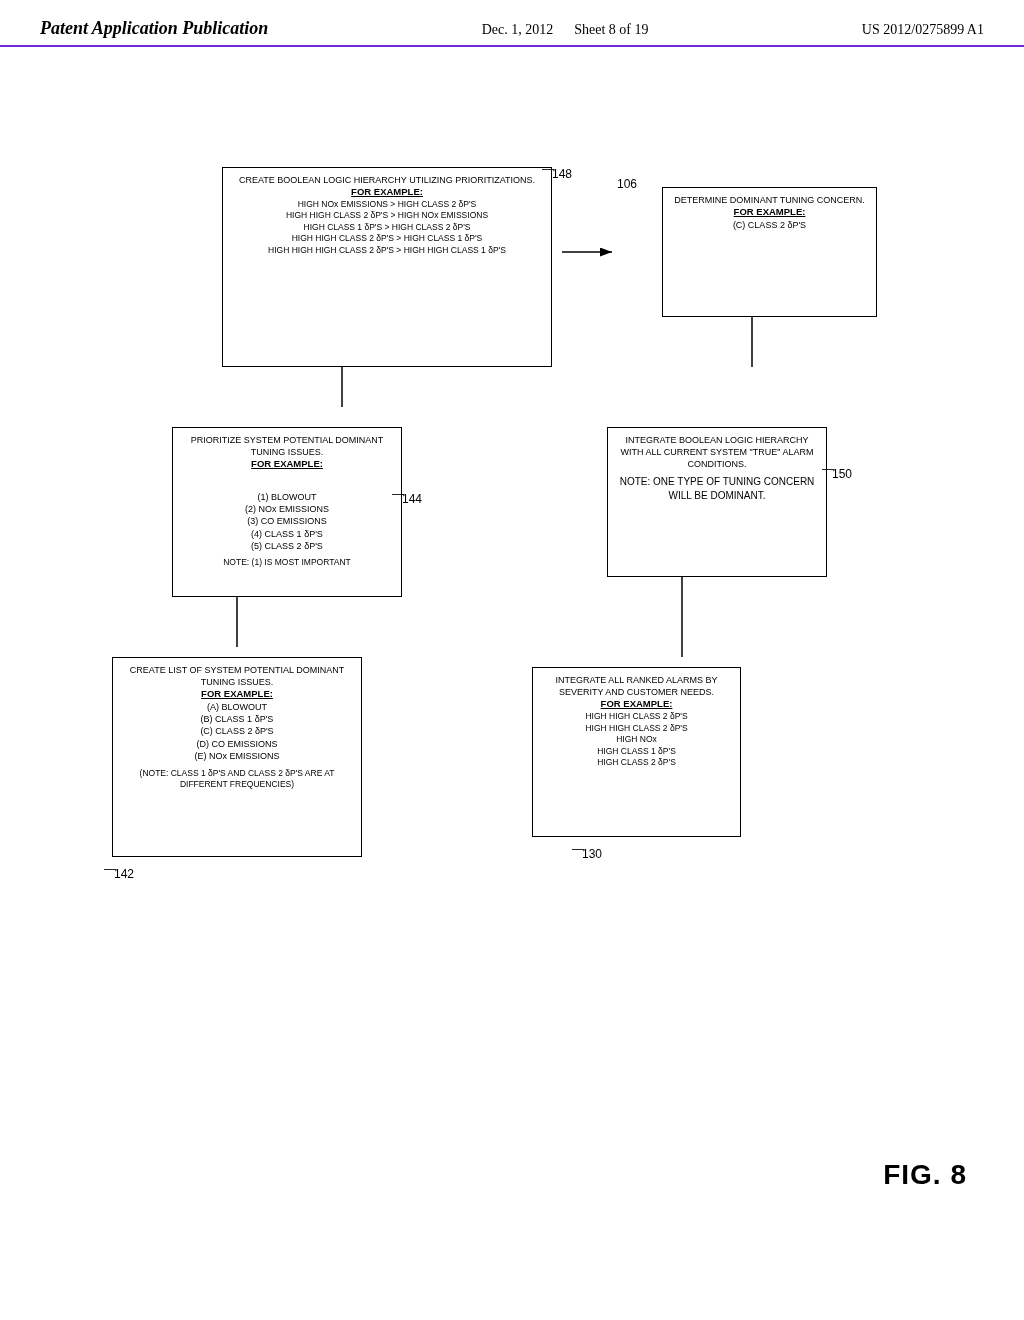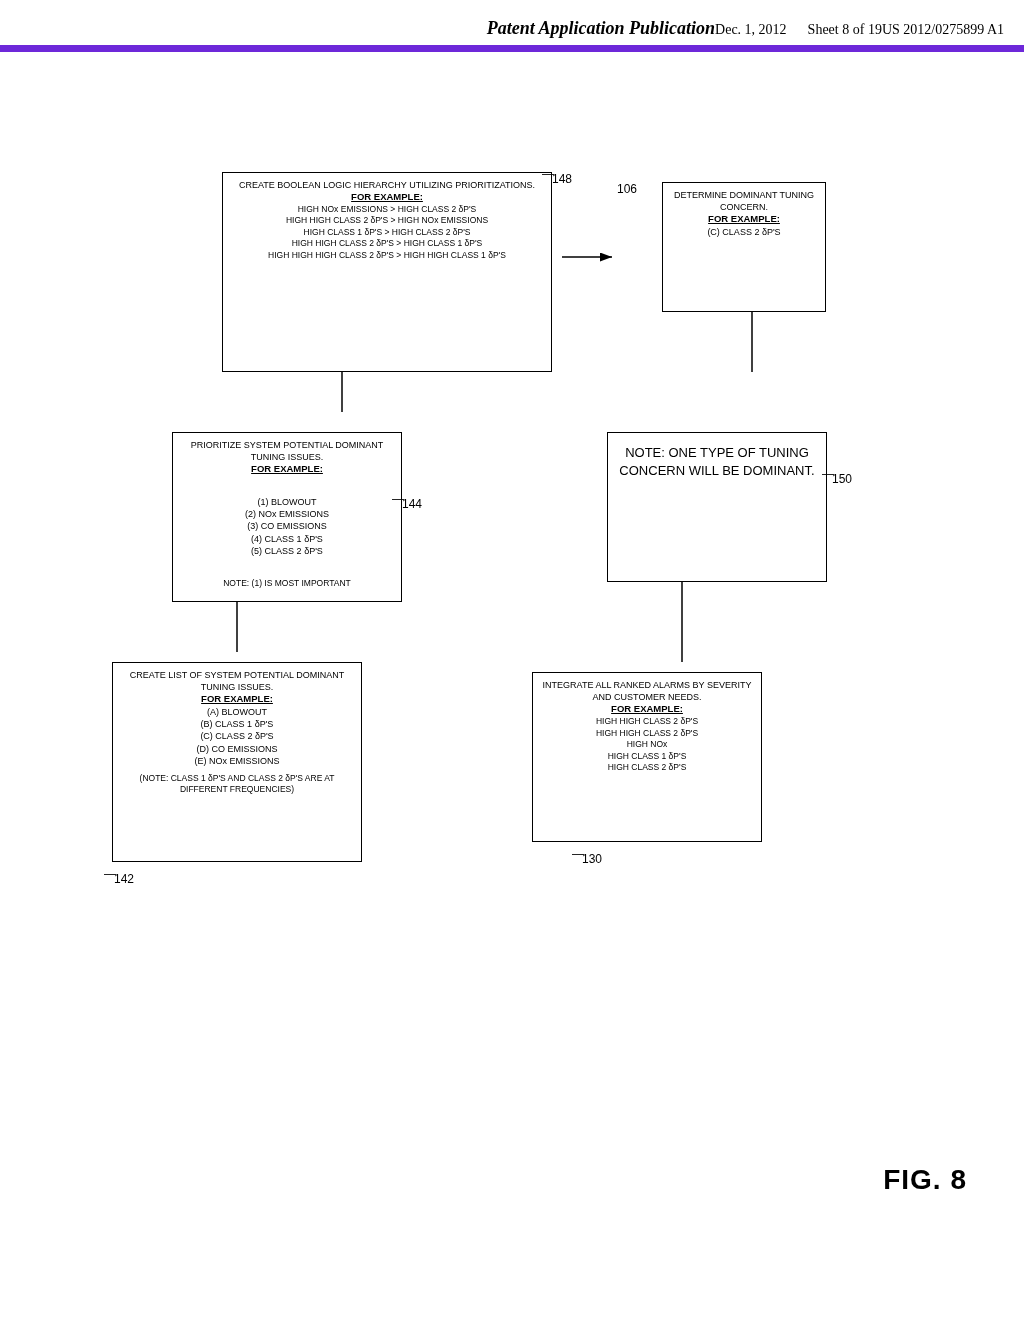--- a/index.html
+++ b/index.html
@@ -7,24 +7,24 @@
       width: 1024px;
       min-height: 1320px;
       background: #fff;
       font-family: 'Times New Roman', Times, serif;
       position: relative;
     }
 
     
     .header {
       display: flex;
-      justify-content: flex-end;
+      justify-content: space-between;
       align-items: flex-start;
-      padding: 18px 20px 0 40px;
-      border-bottom: 7px solid #6d28d9;
+      padding: 18px 40px 0 40px;
+      border-bottom: 2px solid #6d28d9;
       padding-bottom: 6px;
     }
     .header-left {
       font-size: 18px;
       font-weight: bold;
       font-style: italic;
     }
     .header-center {
       font-size: 14px;
       text-align: center;
@@ -146,56 +146,57 @@
     <span style="position:absolute; left:52px; top:785px; font-size:12px; font-family:Arial;">—</span>
 
     <div class="box" style="left:120px; top:350px; width:230px; min-height:170px;">
       <div class="box-title">PRIORITIZE SYSTEM POTENTIAL DOMINANT TUNING ISSUES.</div>
       <div class="box-example">FOR EXAMPLE:</div>
       <div style="white-space:pre-line; font-size:9px;margin-top:20px;">(1) BLOWOUT
 (2) NOx EMISSIONS
 (3) CO EMISSIONS
 (4) CLASS 1 δP'S
 (5) CLASS 2 δP'S</div>
-      <div style="font-size:8.5px; margin-top:21px;">NOTE: (1) IS MOST IMPORTANT</div>
+      <div style="font-size:8.5px; margin-top:5px;">NOTE: (1) IS MOST IMPORTANT</div>
     </div>
     <span class="ref-num" style="left:350px; top:415px;">144</span>
     <span style="position:absolute; left:340px; top:410px; font-size:12px; font-family:Arial;">—</span>
 
     <div class="box" style="left:170px; top:90px; width:330px; min-height:200px;">
       <div class="box-title">CREATE BOOLEAN LOGIC HIERARCHY UTILIZING PRIORITIZATIONS.</div>
       <div class="box-example">FOR EXAMPLE:</div>
       <div style="white-space:pre-line; font-size:8.5px;">HIGH NOx EMISSIONS &gt; HIGH CLASS 2 δP'S
 HIGH HIGH CLASS 2 δP'S &gt; HIGH NOx EMISSIONS
 HIGH CLASS 1 δP'S &gt; HIGH CLASS 2 δP'S
 HIGH HIGH CLASS 2 δP'S &gt; HIGH CLASS 1 δP'S
 HIGH HIGH HIGH CLASS 2 δP'S &gt; HIGH HIGH CLASS 1 δP'S</div>
     </div>
     <span class="ref-num" style="left:500px; top:90px;">148</span>
     <span style="position:absolute; left:490px; top:85px; font-size:12px; font-family:Arial;">—</span>
 
-    <div class="box" style="left:480px; top:590px; width:230px; min-height:170px;">
+    <div class="box" style="left:480px; top:590px; width:209px; min-height:170px;">
       <div class="box-title">INTEGRATE ALL RANKED ALARMS BY SEVERITY AND CUSTOMER NEEDS.</div>
       <div class="box-example">FOR EXAMPLE:</div>
       <div style="white-space:pre-line; font-size:8.5px;">HIGH HIGH CLASS 2 δP'S
 HIGH HIGH CLASS 2 δP'S
 HIGH NOx
 HIGH CLASS 1 δP'S
 HIGH CLASS 2 δP'S</div>
     </div>
     <span class="ref-num" style="left:530px; top:770px;">130</span>
     <span style="position:absolute; left:520px; top:765px; font-size:12px; font-family:Arial;">—</span>
 
     <div class="box" style="left:555px; top:350px; width:220px; min-height:150px;">
-      <div style="font-size:13px; margin-top:5px;">NOTE: ONE TYPE OF TUNING CONCERN WILL BE DOMINANT.</div>
+      <div class="box-title">INTEGRATE BOOLEAN LOGIC HIERARCHY WITH ALL CURRENT SYSTEM "TRUE" ALARM CONDITIONS.</div>
+      <div style="font-size:10px; margin-top:5px;">NOTE: ONE TYPE OF TUNING CONCERN WILL BE DOMINANT.</div>
     </div>
     <span class="ref-num" style="left:780px; top:390px;">150</span>
     <span style="position:absolute; left:770px; top:385px; font-size:12px; font-family:Arial;">—</span>
 
-    <div class="box" style="left:610px; top:100px; width:164px; min-height:130px;">
+    <div class="box" style="left:610px; top:110px; width:215px; min-height:130px;">
       <div class="box-title">DETERMINE DOMINANT TUNING CONCERN.</div>
       <div class="box-example">FOR EXAMPLE:</div>
       <div style="font-size:9px;">(C) CLASS 2 δP'S</div>
     </div>
     <span class="ref-num" style="left:618px; top:100px; left:565px;">106</span>
 
     <div class="fig-label" style="position:absolute; right:5px; bottom:36px; font-size:28px; font-weight:bold; writing-mode:horizontal-tb; transform:none; font-family:Liberation Sans, sans-serif; letter-spacing:1px;">FIG. 8</div>
 
   </div>
 </div>

